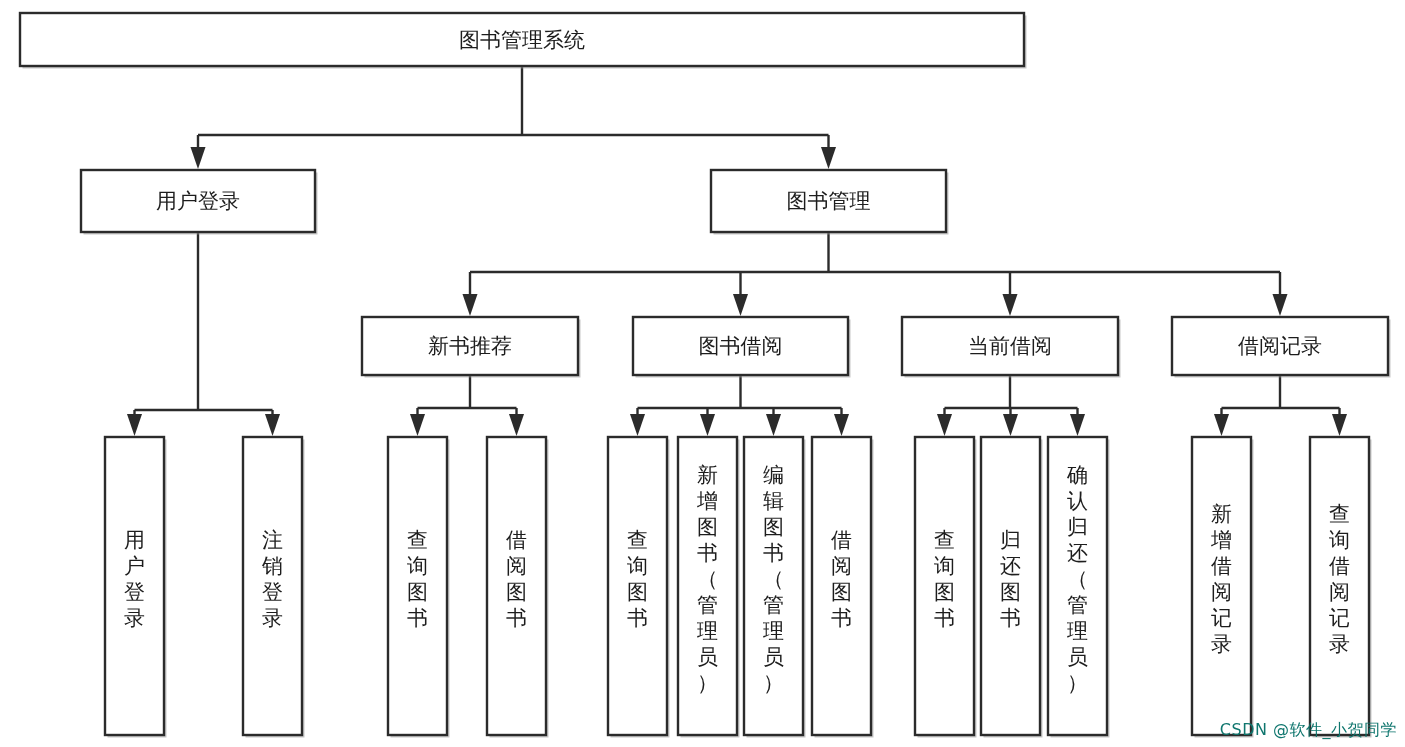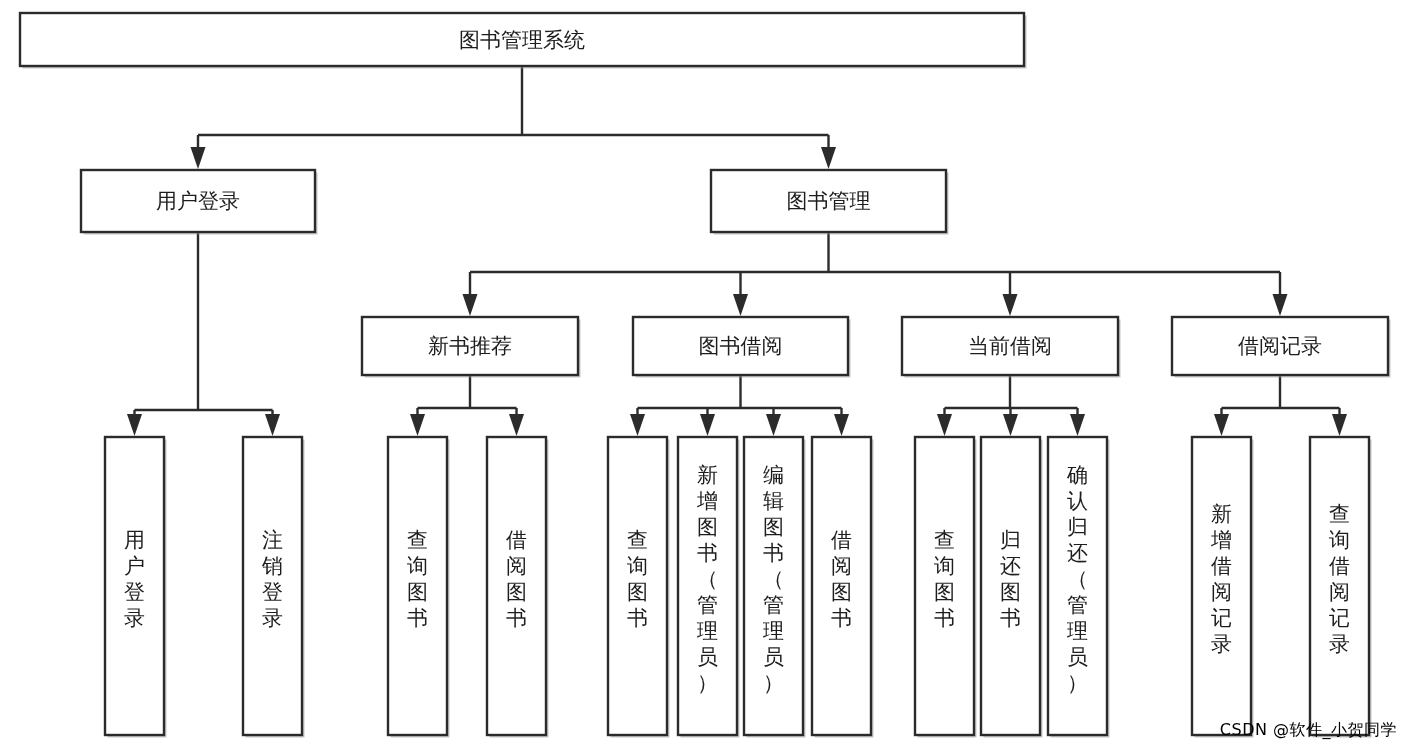--- a/index.html
+++ b/index.html
@@ -59,21 +59,21 @@
     font-family: "DejaVu Sans", "Liberation Sans", sans-serif;
     font-size: 21px;
     text-anchor: middle;
   }
   .watermark-text {
     position: absolute;
     right: 8px;
     bottom: 6px;
     font-family: "DejaVu Sans", "Liberation Sans", sans-serif;
     font-size: 16px;
-    color: #000000;
+    color: #0f766e;
     letter-spacing: 0.5px;
     white-space: nowrap;
     user-select: none;
   }
 </style>
 </head>
 <body>
 
 <div id="diagram-root">
 

